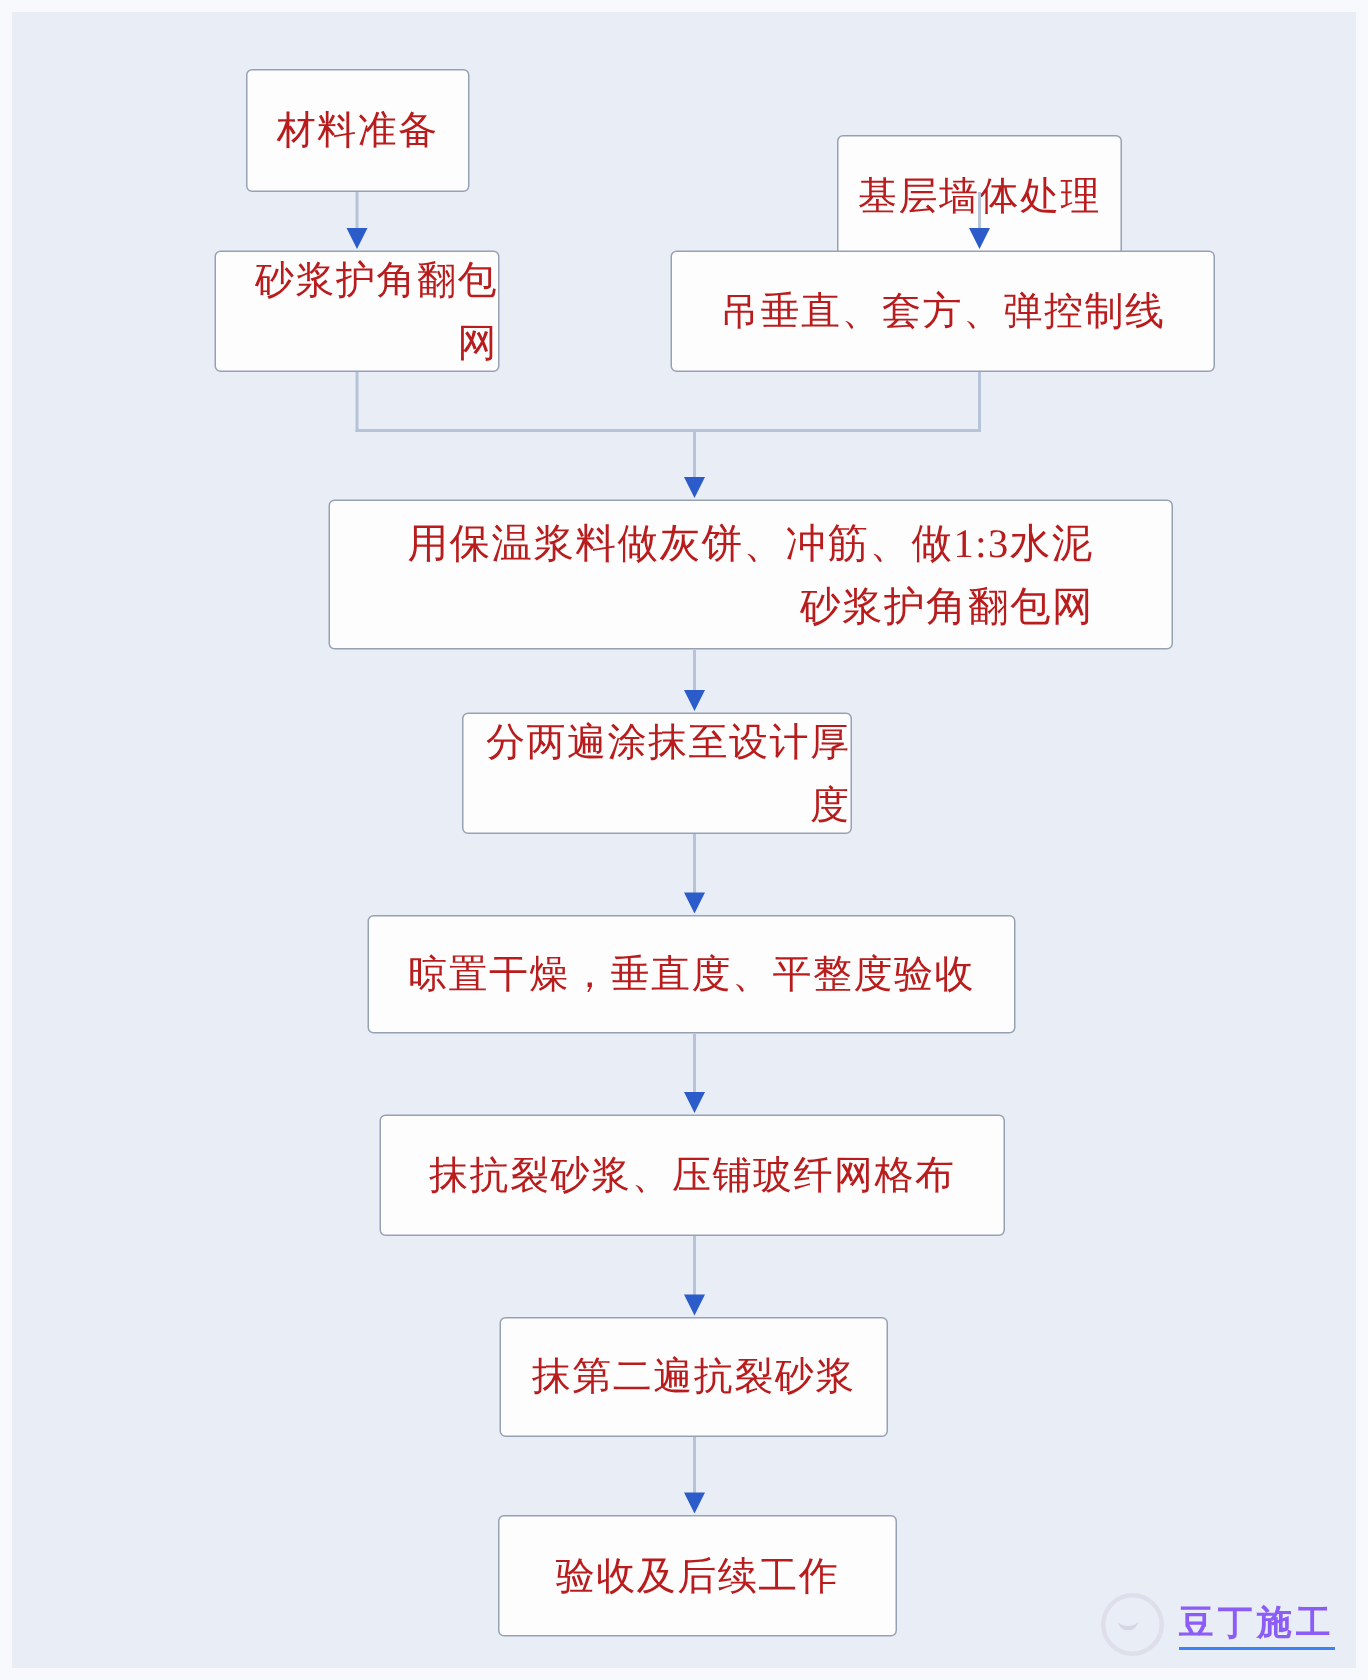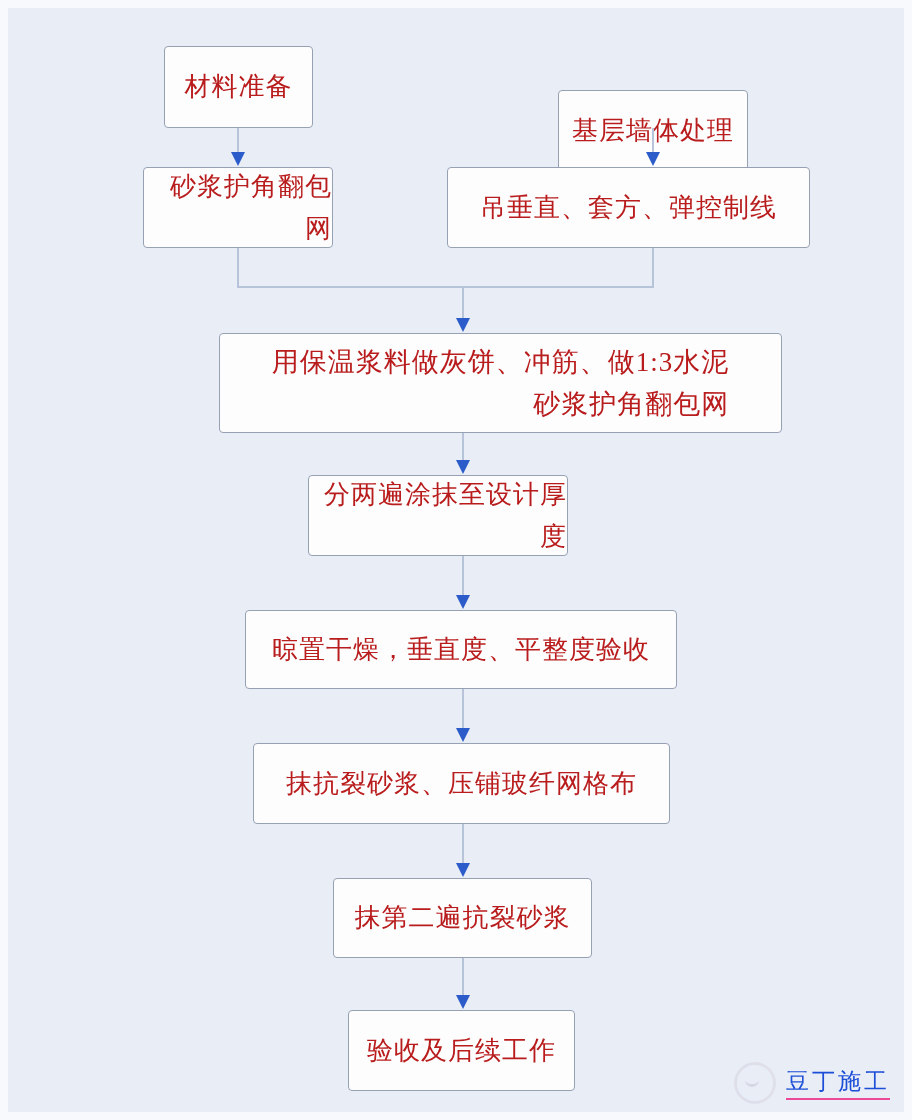--- a/index.html
+++ b/index.html
@@ -56,24 +56,24 @@
   }
   #wm-logo:after{
     content:"";
     position:absolute;left:8px;top:10px;
     width:14px;height:9px;
     border-bottom:3px solid #d4d4e2;
     border-radius:0 0 10px 10px;
   }
   #wm-text{
     font-size:23px;
-    font-weight:normal;
-    color:#1d4ed8;
+    font-weight:bold;
+    color:#8b5cf6;
     letter-spacing:3px;
-    border-bottom:2px solid #ec4899;
+    border-bottom:2px solid #3b82f6;
     padding-bottom:1px;
     font-family:"Liberation Sans","DejaVu Sans",sans-serif;
   }
 </style>
 </head>
 <body>
 
 <div id="canvas">
 
   <div class="node" style="left:164px;top:46px;width:149px;height:82px;">材料准备</div>
@@ -88,21 +88,21 @@
 砂浆护角翻包网</div>
 
   <div class="node" style="left:308px;top:475px;width:260px;height:81px;">分两遍涂抹至设计厚度</div>
 
   <div class="node" style="left:245px;top:610px;width:432px;height:79px;">晾置干燥，垂直度、平整度验收</div>
 
   <div class="node" style="left:253px;top:743px;width:417px;height:81px;">抹抗裂砂浆、压铺玻纤网格布</div>
 
   <div class="node" style="left:333px;top:878px;width:259px;height:80px;">抹第二遍抗裂砂浆</div>
 
-  <div class="node" style="left:348px;top:1010px;width:227px;height:81px;">验收及后续工作</div>
+  <div class="node" style="left:332px;top:1010px;width:266px;height:81px;">验收及后续工作</div>
 
   <div class="vline" style="left:237px;top:128px;height:26px;"></div>
   <div class="ahead" style="left:231px;top:152px;"></div>
 
   <div class="vline" style="left:652px;top:128px;height:26px;"></div>
   <div class="ahead" style="left:646px;top:152px;"></div>
 
   <div class="vline" style="left:237px;top:248px;height:40px;"></div>
   <div class="vline" style="left:652px;top:248px;height:40px;"></div>
   <div class="hline" style="left:237px;top:286px;width:417px;"></div>

